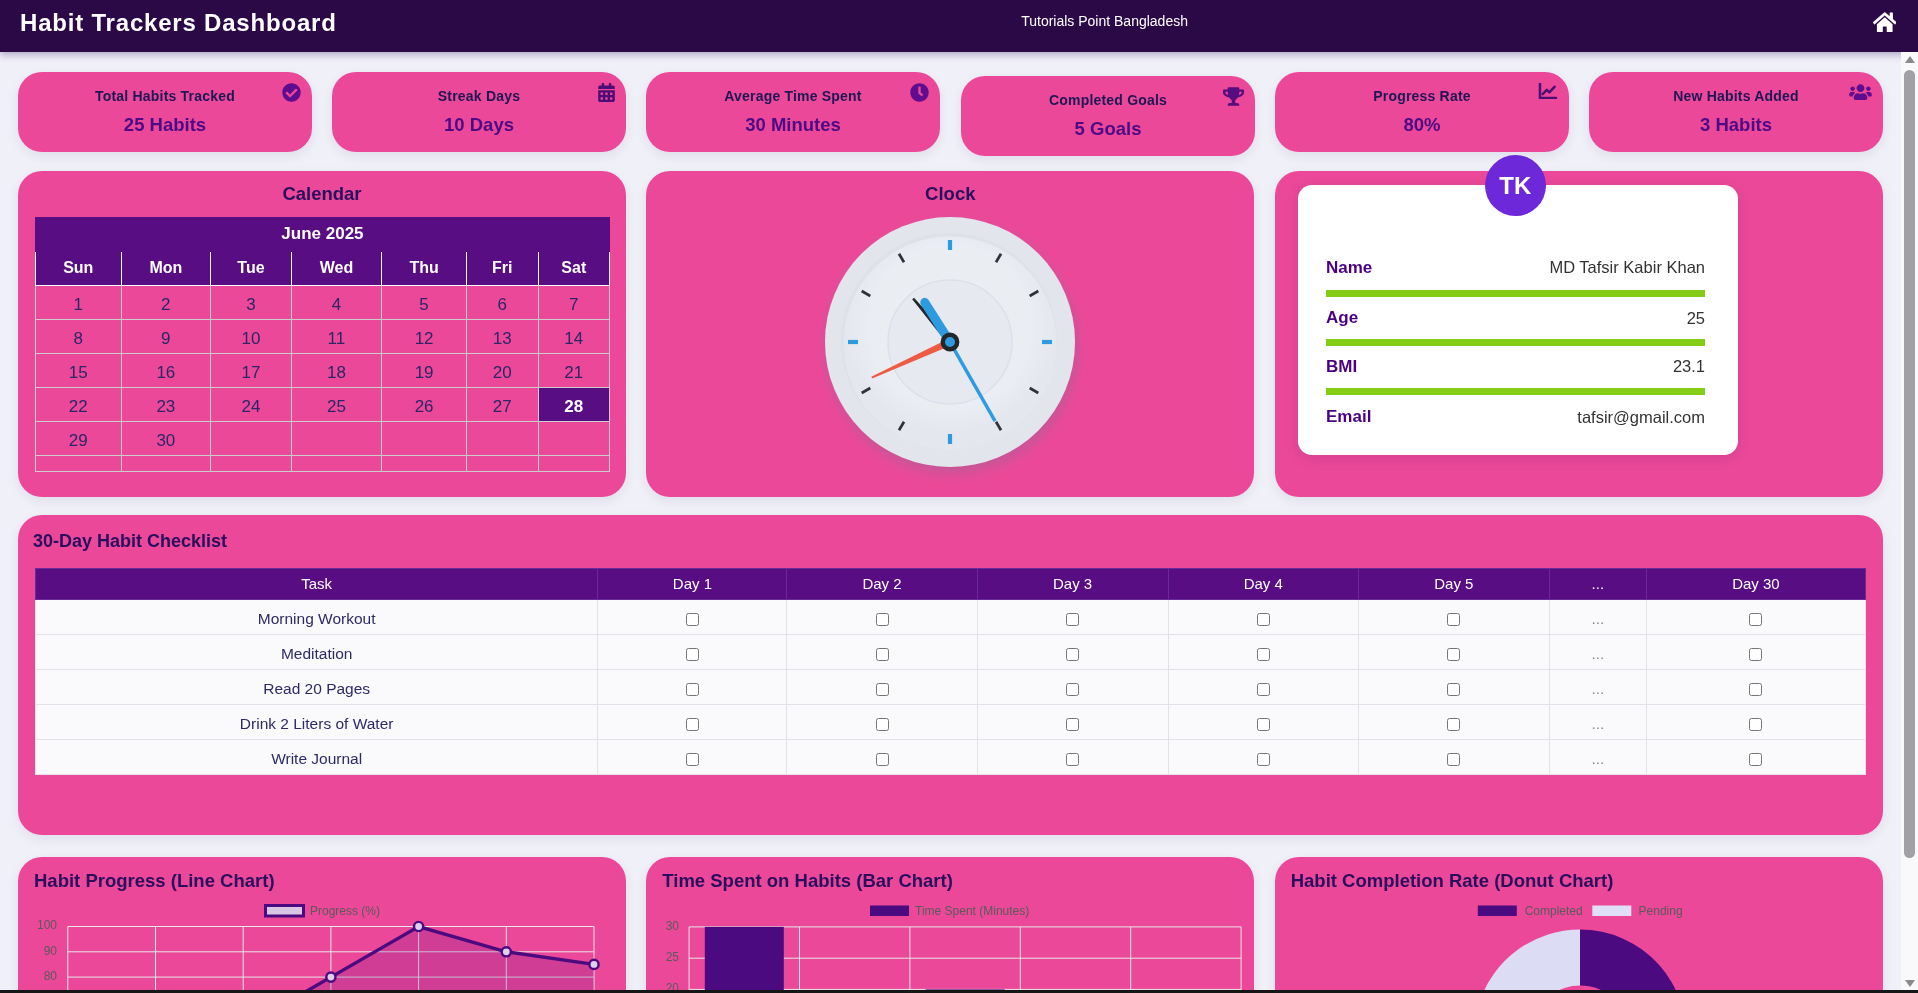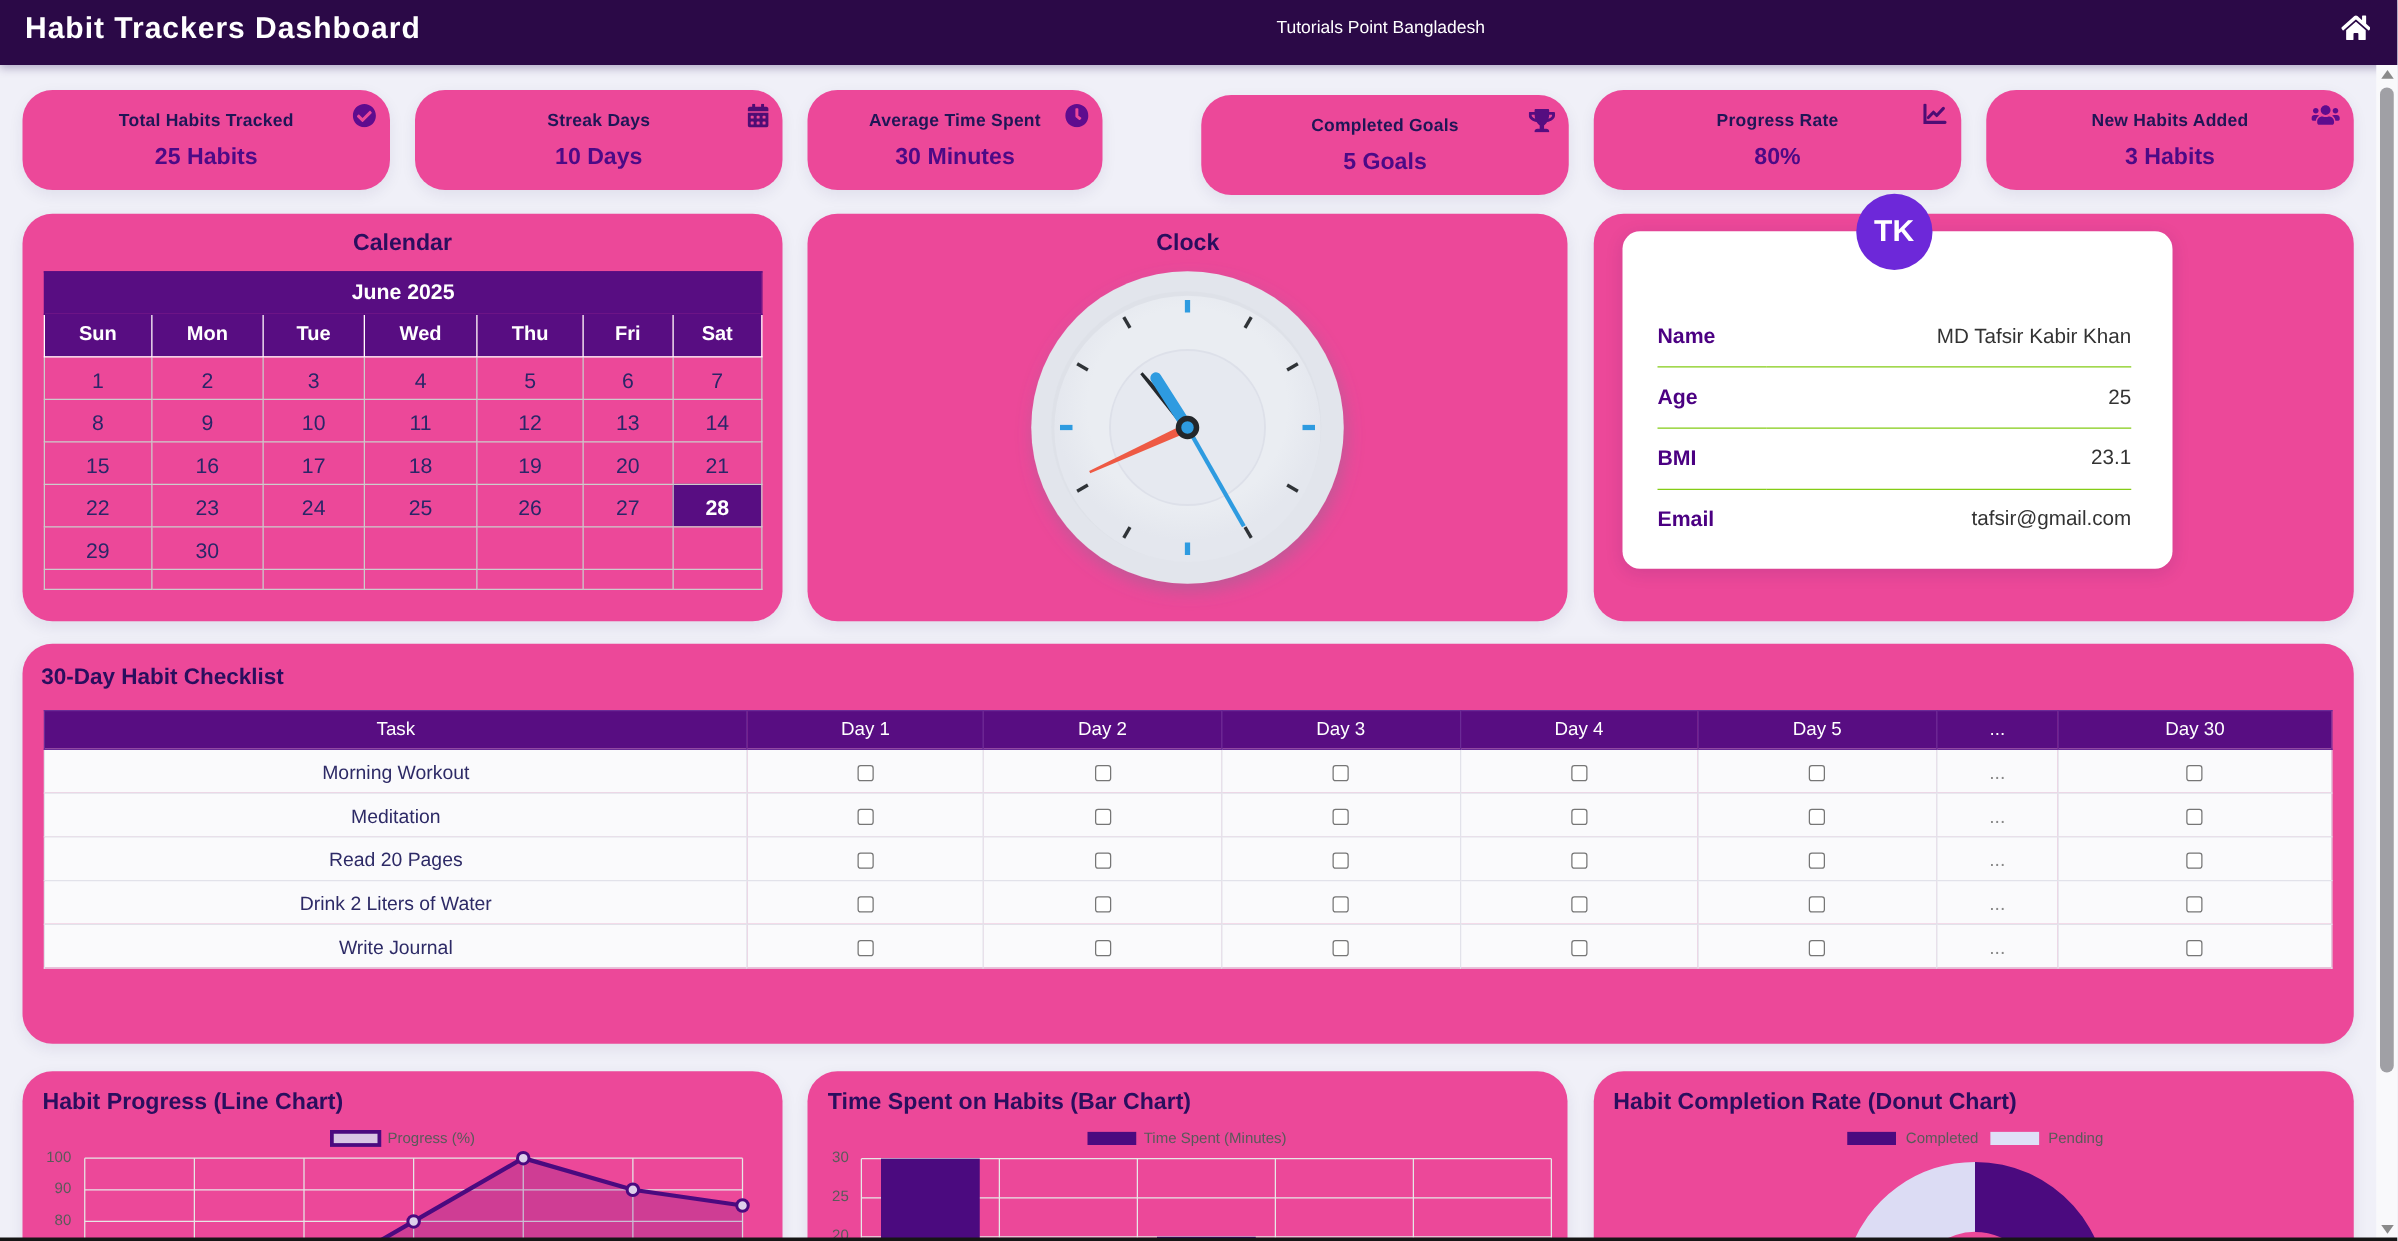--- a/index.html
+++ b/index.html
@@ -18,21 +18,21 @@
 table.cal th, table.cal td { border:1px solid #ccc; text-align:center; }
 table.cal .month { background:#580d82; color:#fff; font-size:17px; font-weight:bold; height:34px; border-color:#580d82; }
 table.cal .dow th { background:#580d82; color:#fff; font-size:16px; font-weight:bold; height:34px; border:1px solid #fff; }
 table.cal td { height:34px; padding-top:5px; font-size:17px; color:#2a2668; }
 table.cal td.sel { background:#580d82; color:#fff; font-weight:bold; }
 table.cal tr.empty td { height:16.2px; padding-top:0; }
 
 .inner-card { position:absolute; background:#fff; border-radius:14px; box-shadow:0 3px 14px rgba(40,20,90,0.13); }
 .avatar { position:absolute; width:61px; height:61px; border-radius:50%; background:#6d28d9; color:#fff; font-weight:bold; font-size:24px; display:flex; align-items:center; justify-content:center; z-index:5; }
 table.prof { position:absolute; border-collapse:collapse; }
-table.prof td { height:48.6px; border-bottom:1px solid #84cc16; font-size:16.5px; }
+table.prof td { height:48.6px; border-bottom:7px solid #84cc16; font-size:16.5px; }
 table.prof tr:last-child td { border-bottom:none; }
 table.prof td.lb { font-weight:bold; color:#4b0082; font-size:17px; }
 table.prof td.vl { text-align:right; color:#333; }
 
 .ck-title { font-size:18px; font-weight:bold; color:#2a0e5e; position:absolute; left:15px; top:16px; }
 table.ck { position:absolute; left:17px; top:52.7px; border-collapse:collapse; table-layout:fixed; }
 table.ck th { background:#580d82; color:#fff; font-size:15px; font-weight:normal; height:31px; border:1px solid #6b2b96; }
 table.ck td { height:35px; padding-top:4px; text-align:center; font-size:15.5px; color:#2d2a66; border:1px solid #e2e2ea; background:#fafafc; }
 table.ck td.dots { color:#888; }
 .cb { display:inline-block; width:13px; height:13px; border:1px solid #767676; border-radius:2.5px; background:#fff; vertical-align:middle; }
@@ -66,21 +66,21 @@
         <path fill="#5f0c8e" d="M504 256c0 136.967-111.033 248-248 248S8 392.967 8 256 119.033 8 256 8s248 111.033 248 248zM227.314 387.314l184-184c6.248-6.248 6.248-16.379 0-22.627l-22.627-22.627c-6.248-6.249-16.379-6.249-22.628 0L216 308.118l-70.059-70.059c-6.248-6.248-16.379-6.248-22.628 0l-22.627 22.627c-6.248 6.248-6.248 16.379 0 22.627l104 104c6.249 6.249 16.379 6.249 22.628.001z"></path>
       </svg></div>
 </div>
 <div class="card stat" style="left:332px;top:72px;width:294px;height:80px">
   <div class="stat-title">Streak Days</div>
   <div class="stat-value">10 Days</div>
   <div class="stat-icon"><svg viewBox="0 0 448 512" width="17" height="19">
         <path fill="#4e0d74" d="M0 464c0 26.5 21.5 48 48 48h352c26.5 0 48-21.5 48-48V192H0v272zm320-196c0-6.6 5.4-12 12-12h40c6.6 0 12 5.4 12 12v40c0 6.6-5.4 12-12 12h-40c-6.6 0-12-5.4-12-12v-40zm0 128c0-6.6 5.4-12 12-12h40c6.6 0 12 5.4 12 12v40c0 6.6-5.4 12-12 12h-40c-6.6 0-12-5.4-12-12v-40zM192 268c0-6.6 5.4-12 12-12h40c6.6 0 12 5.4 12 12v40c0 6.6-5.4 12-12 12h-40c-6.6 0-12-5.4-12-12v-40zm0 128c0-6.6 5.4-12 12-12h40c6.6 0 12 5.4 12 12v40c0 6.6-5.4 12-12 12h-40c-6.6 0-12-5.4-12-12v-40zM64 268c0-6.6 5.4-12 12-12h40c6.6 0 12 5.4 12 12v40c0 6.6-5.4 12-12 12H76c-6.6 0-12-5.4-12-12v-40zm0 128c0-6.6 5.4-12 12-12h40c6.6 0 12 5.4 12 12v40c0 6.6-5.4 12-12 12H76c-6.6 0-12-5.4-12-12v-40zM400 64h-48V16c0-8.8-7.2-16-16-16h-32c-8.8 0-16 7.2-16 16v48H160V16c0-8.8-7.2-16-16-16h-32c-8.8 0-16 7.2-16 16v48H48C21.5 64 0 85.5 0 112v48h448v-48c0-26.5-21.5-48-48-48z"></path>
       </svg></div>
 </div>
-<div class="card stat" style="left:646px;top:72px;width:236px;height:80px">
+<div class="card stat" style="left:646px;top:72px;width:294px;height:80px">
   <div class="stat-title">Average Time Spent</div>
   <div class="stat-value">30 Minutes</div>
   <div class="stat-icon"><svg viewBox="0 0 512 512" width="19" height="19">
         <path fill="#5f0c8e" d="M256,8C119,8,8,119,8,256S119,504,256,504,504,393,504,256,393,8,256,8Zm92.49,313h0l-20,25a16,16,0,0,1-22.49,2.5h0l-67-49.72a40,40,0,0,1-15-31.23V112a16,16,0,0,1,16-16h32a16,16,0,0,1,16,16V256l58,42.5A16,16,0,0,1,348.49,321Z"></path>
       </svg></div>
 </div>
 <div class="card stat" style="left:961px;top:76px;width:294px;height:80px">
   <div class="stat-title">Completed Goals</div>
   <div class="stat-value">5 Goals</div>
   <div class="stat-icon"><svg viewBox="0 0 576 512" width="21" height="19">

